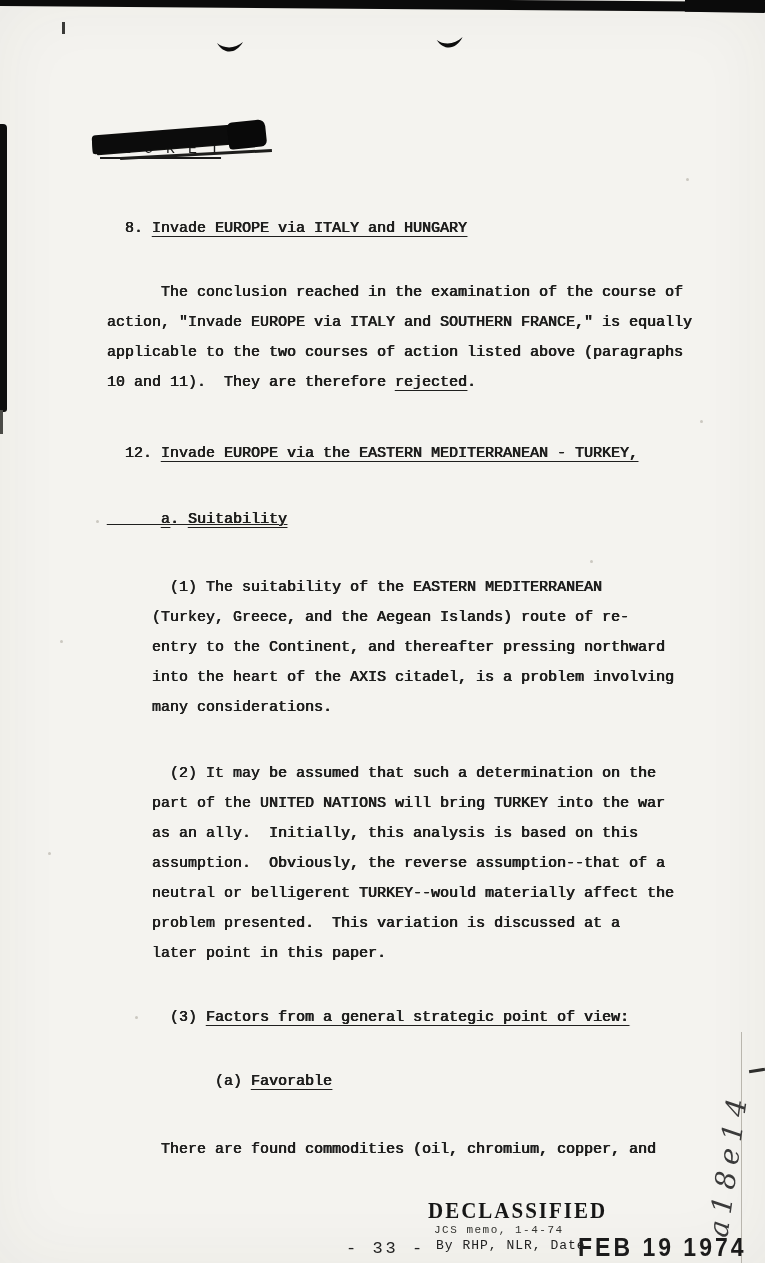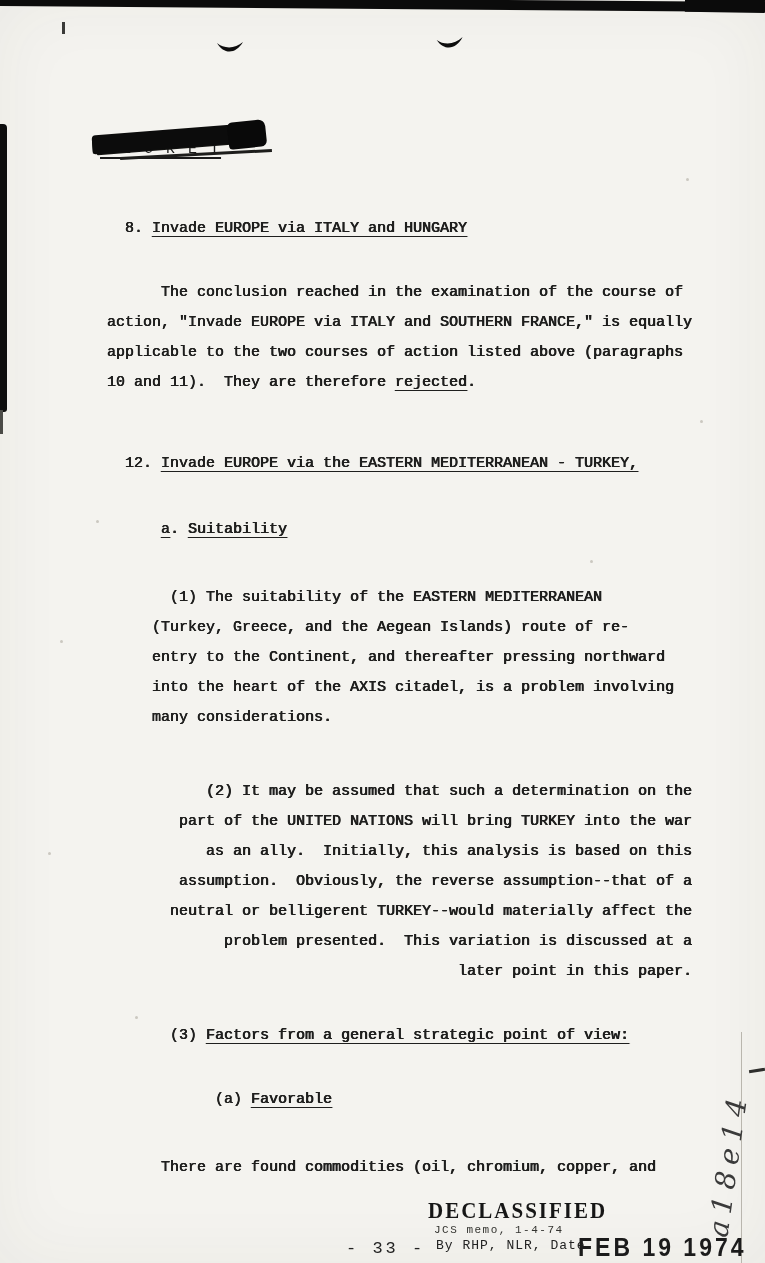--- a/index.html
+++ b/index.html
@@ -34,24 +34,24 @@
 
   
   .doc-body{
     position:absolute;left:107px;top:180px;
     font-size:15px;color:#1f1f1e;white-space:pre;
     text-shadow:0.35px 0 0 currentColor,-0.25px 0 0 currentColor;
   }
   .tline{line-height:30px;height:30px;}
   .lh27 .tline{line-height:27px;height:27px;}
   .u{text-decoration:underline;text-underline-offset:3.5px;text-decoration-thickness:1.4px;}
-  .p-heading12{margin-top:18px;}
-  .p-suit{margin-top:4px;}
+  .p-heading12{margin-top:8px;}
+  .p-suit{margin-top:4px;text-decoration:underline;}
   .p-sub1{margin-top:4px;}
-  .p-sub2{margin-top:10px;text-align:right;}
+  .p-sub2{margin-top:2px;}
   .p-sub3ab{margin-top:4px;}
 
   
   .stamp-declassified{position:absolute;left:428px;top:1198px;color:#161616;width:300px;}
   .decl-title{font-family:"Liberation Serif",serif;font-weight:bold;font-size:21px;letter-spacing:2px;transform:scaleY(1.05);transform-origin:left top;}
   .decl-authority{font-size:11px;letter-spacing:1.5px;color:#33332f;margin:1px 0 0 6px;}
   .decl-by{font-size:13px;letter-spacing:1px;margin:2px 0 16px 8px;color:#222;}
   .decl-date{position:absolute;left:150px;top:34px;font-family:"Liberation Sans",sans-serif;font-weight:bold;
     font-size:23px;letter-spacing:3px;white-space:nowrap;transform:scaleY(1.12);transform-origin:left top;color:#1b1b1b;}
 

